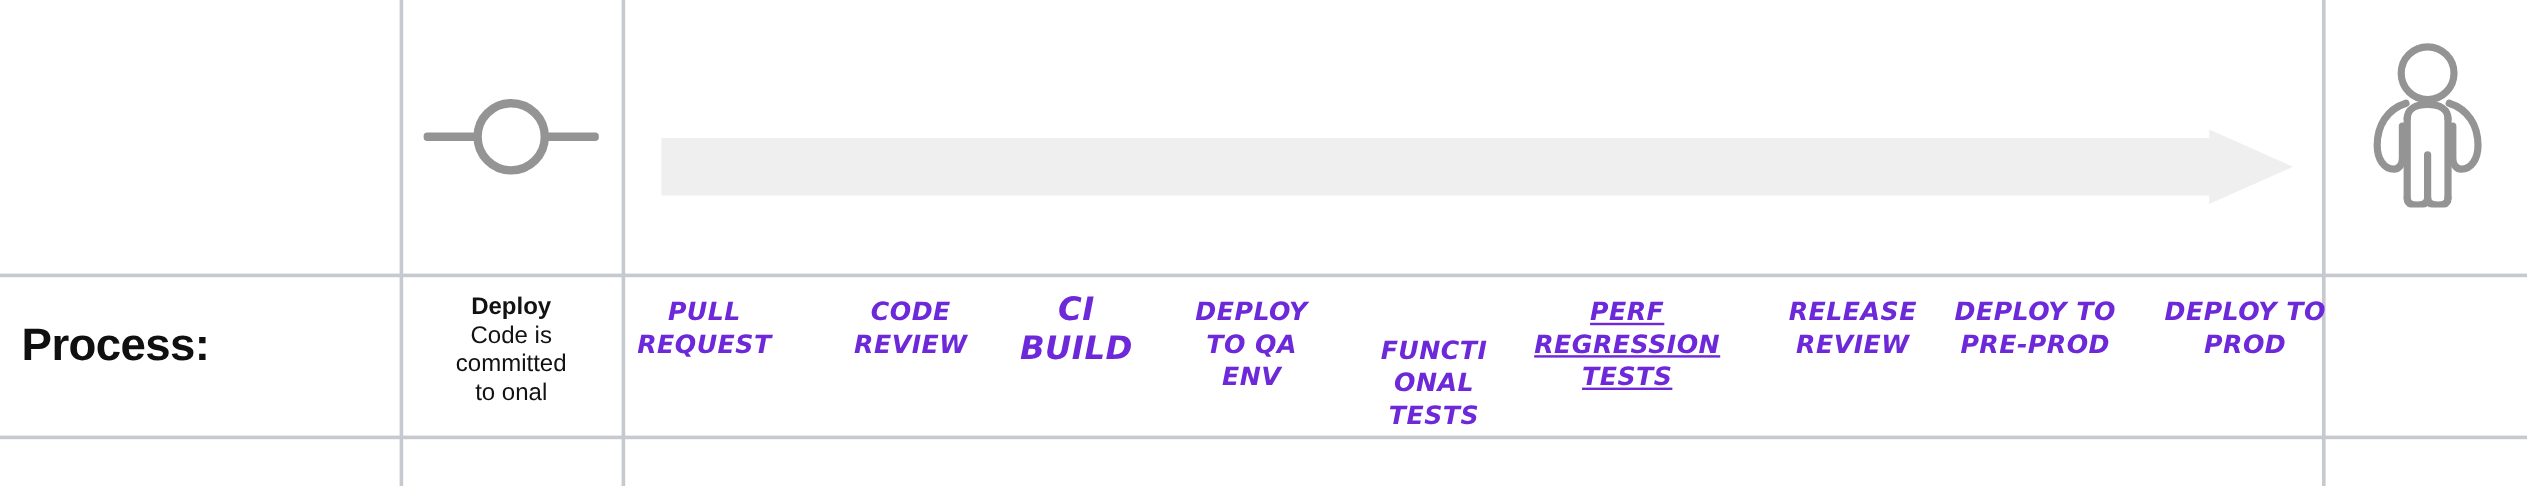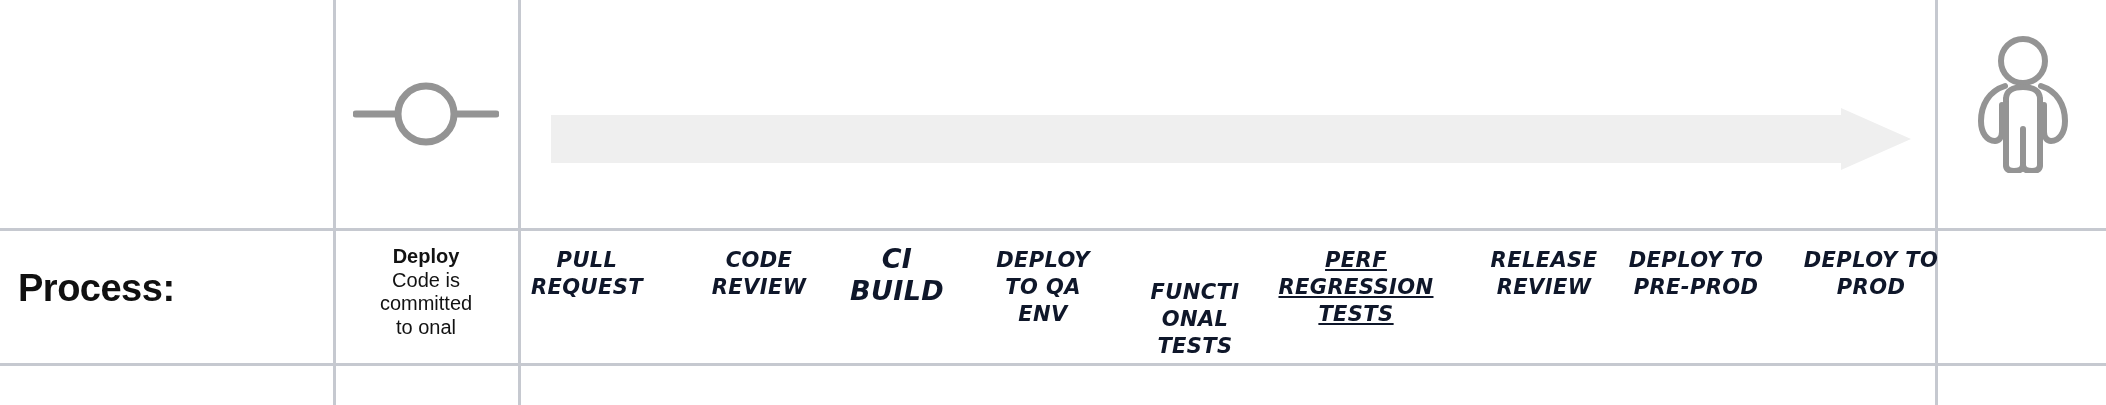--- a/index.html
+++ b/index.html
@@ -114,21 +114,21 @@
     position: absolute;
     left: 521px;
     top: 0;
     width: 1414px;
     height: 133px;
   }
   .stage {
     position: absolute;
     top: 16px;
     text-align: center;
-    color: #0f172a;
+    color: #6d28d9;
     font-family: "DejaVu Sans", sans-serif;
     font-weight: bold;
     font-style: italic;
     font-size: 21px;
     line-height: 1.28;
     letter-spacing: 0.4px;
     text-transform: uppercase;
     white-space: pre-line;
   }
   .stage.big {

